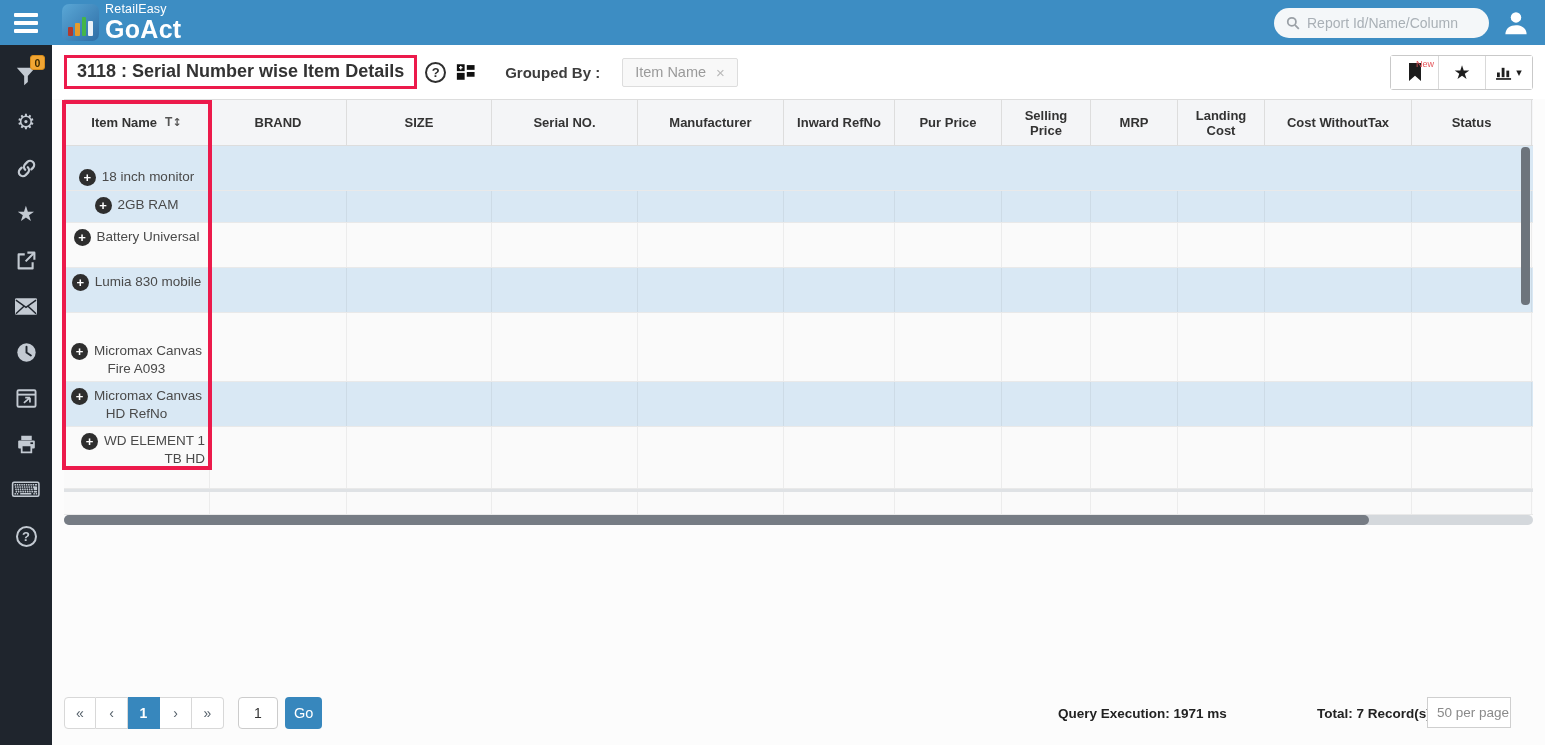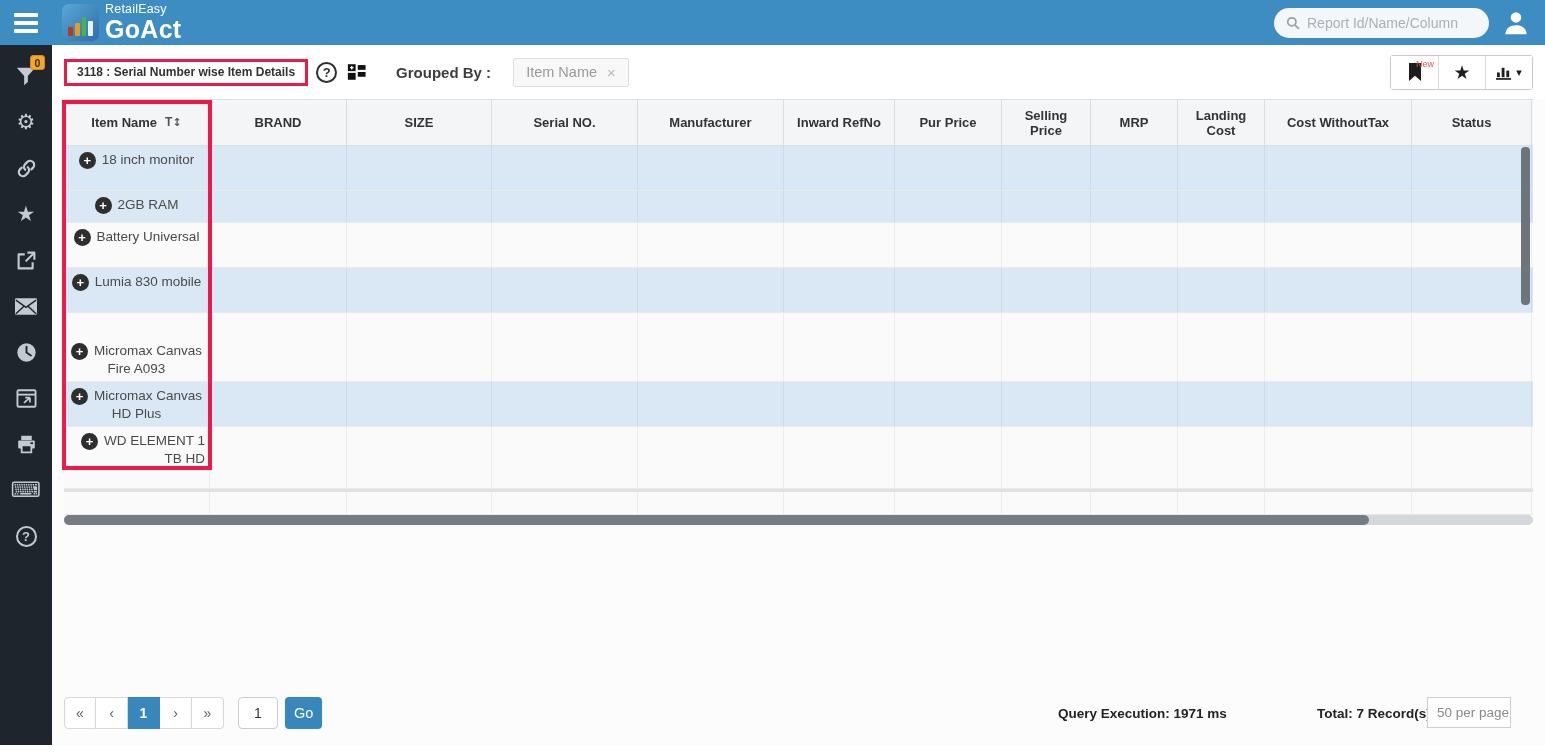--- a/index.html
+++ b/index.html
@@ -40,21 +40,21 @@
   .side-item .glyph { font-size:21px; line-height:1; font-family:"DejaVu Sans",sans-serif; }
   .badge { position:absolute; top:2px; right:7px; min-width:15px; height:15px; background:#f2a633;
            border:1px solid #d78c1a; border-radius:3px; color:#3c2a00; font-size:10.5px; font-weight:bold;
            display:flex; align-items:center; justify-content:center; padding:0 2px; }
   .help-ring { width:21px; height:21px; border:2px solid #c3cad2; border-radius:50%;
                display:flex; align-items:center; justify-content:center; font-size:13px; font-weight:bold; }
 
   
   .content { position:absolute; top:45px; left:52px; width:1493px; height:700px; background:#fcfcfc; }
   .toolbar { height:54px; background:#fff; display:flex; align-items:center; padding:0 12px; }
-  .title-box { border:3px solid #ec1a4b; padding:3px 10px 4px; font-size:12px; font-weight:600;
+  .title-box { border:3px solid #ec1a4b; padding:3px 10px 4px; font-size:18px; font-weight:600;
                color:#333; white-space:nowrap; }
   .help-circle { width:21px; height:21px; border:2px solid #2f2f2f; border-radius:50%; margin-left:8px;
                  display:flex; align-items:center; justify-content:center; font-size:13px; font-weight:bold;
                  color:#2f2f2f; cursor:pointer; flex:0 0 auto; }
   .grid-ic { margin-left:10px; cursor:pointer; }
   .grouped-label { margin-left:30px; font-size:15px; font-weight:bold; color:#3d3d3d; white-space:nowrap; }
   .group-tag { margin-left:22px; background:#f8f8f8; border:1px solid #ddd; border-radius:2px;
                padding:5px 12px; font-size:14.5px; color:#9a9a9a; display:flex; align-items:center;
                gap:10px; cursor:pointer; }
   .tag-x { color:#b9b9b9; font-size:15px; }
@@ -293,21 +293,21 @@
             <span>Landing Cost</span>
           </div>
           <div class="hcell" style="width: 147px;">
             <span>Cost WithoutTax</span>
           </div>
           <div class="hcell" style="width: 120px;">
             <span>Status</span>
           </div>
         </div>
       <div id="tbody">
-          <div class="trow hl" style="min-height: 45px;">
+          <div class="trow hl" style="min-height: 45px; align-items: flex-end;">
             <div class="tcell item-cell" style="width: 146px;"><span class="plus-ic">+</span><span>18 inch monitor</span></div>
             <div class="tcell" style="width: 137px;"></div>
             <div class="tcell" style="width: 145px;"></div>
             <div class="tcell" style="width: 146px;"></div>
             <div class="tcell" style="width: 146px;"></div>
             <div class="tcell" style="width: 111px;"></div>
             <div class="tcell" style="width: 107px;"></div>
             <div class="tcell" style="width: 89px;"></div>
             <div class="tcell" style="width: 87px;"></div>
             <div class="tcell" style="width: 87px;"></div>
@@ -364,21 +364,21 @@
             <div class="tcell" style="width: 146px;"></div>
             <div class="tcell" style="width: 111px;"></div>
             <div class="tcell" style="width: 107px;"></div>
             <div class="tcell" style="width: 89px;"></div>
             <div class="tcell" style="width: 87px;"></div>
             <div class="tcell" style="width: 87px;"></div>
             <div class="tcell" style="width: 147px;"></div>
             <div class="tcell" style="width: 120px;"></div>
           </div>
           <div class="trow hl" style="min-height: 43px;">
-            <div class="tcell item-cell" style="width: 146px;"><span class="plus-ic">+</span><span>Micromax Canvas HD Plus</span></div>
+            <div class="tcell item-cell" style="width: 146px;"><span class="plus-ic">+</span><span>Micromax Canvas HD RefNo</span></div>
             <div class="tcell" style="width: 137px;"></div>
             <div class="tcell" style="width: 145px;"></div>
             <div class="tcell" style="width: 146px;"></div>
             <div class="tcell" style="width: 146px;"></div>
             <div class="tcell" style="width: 111px;"></div>
             <div class="tcell" style="width: 107px;"></div>
             <div class="tcell" style="width: 89px;"></div>
             <div class="tcell" style="width: 87px;"></div>
             <div class="tcell" style="width: 87px;"></div>
             <div class="tcell" style="width: 147px;"></div>

